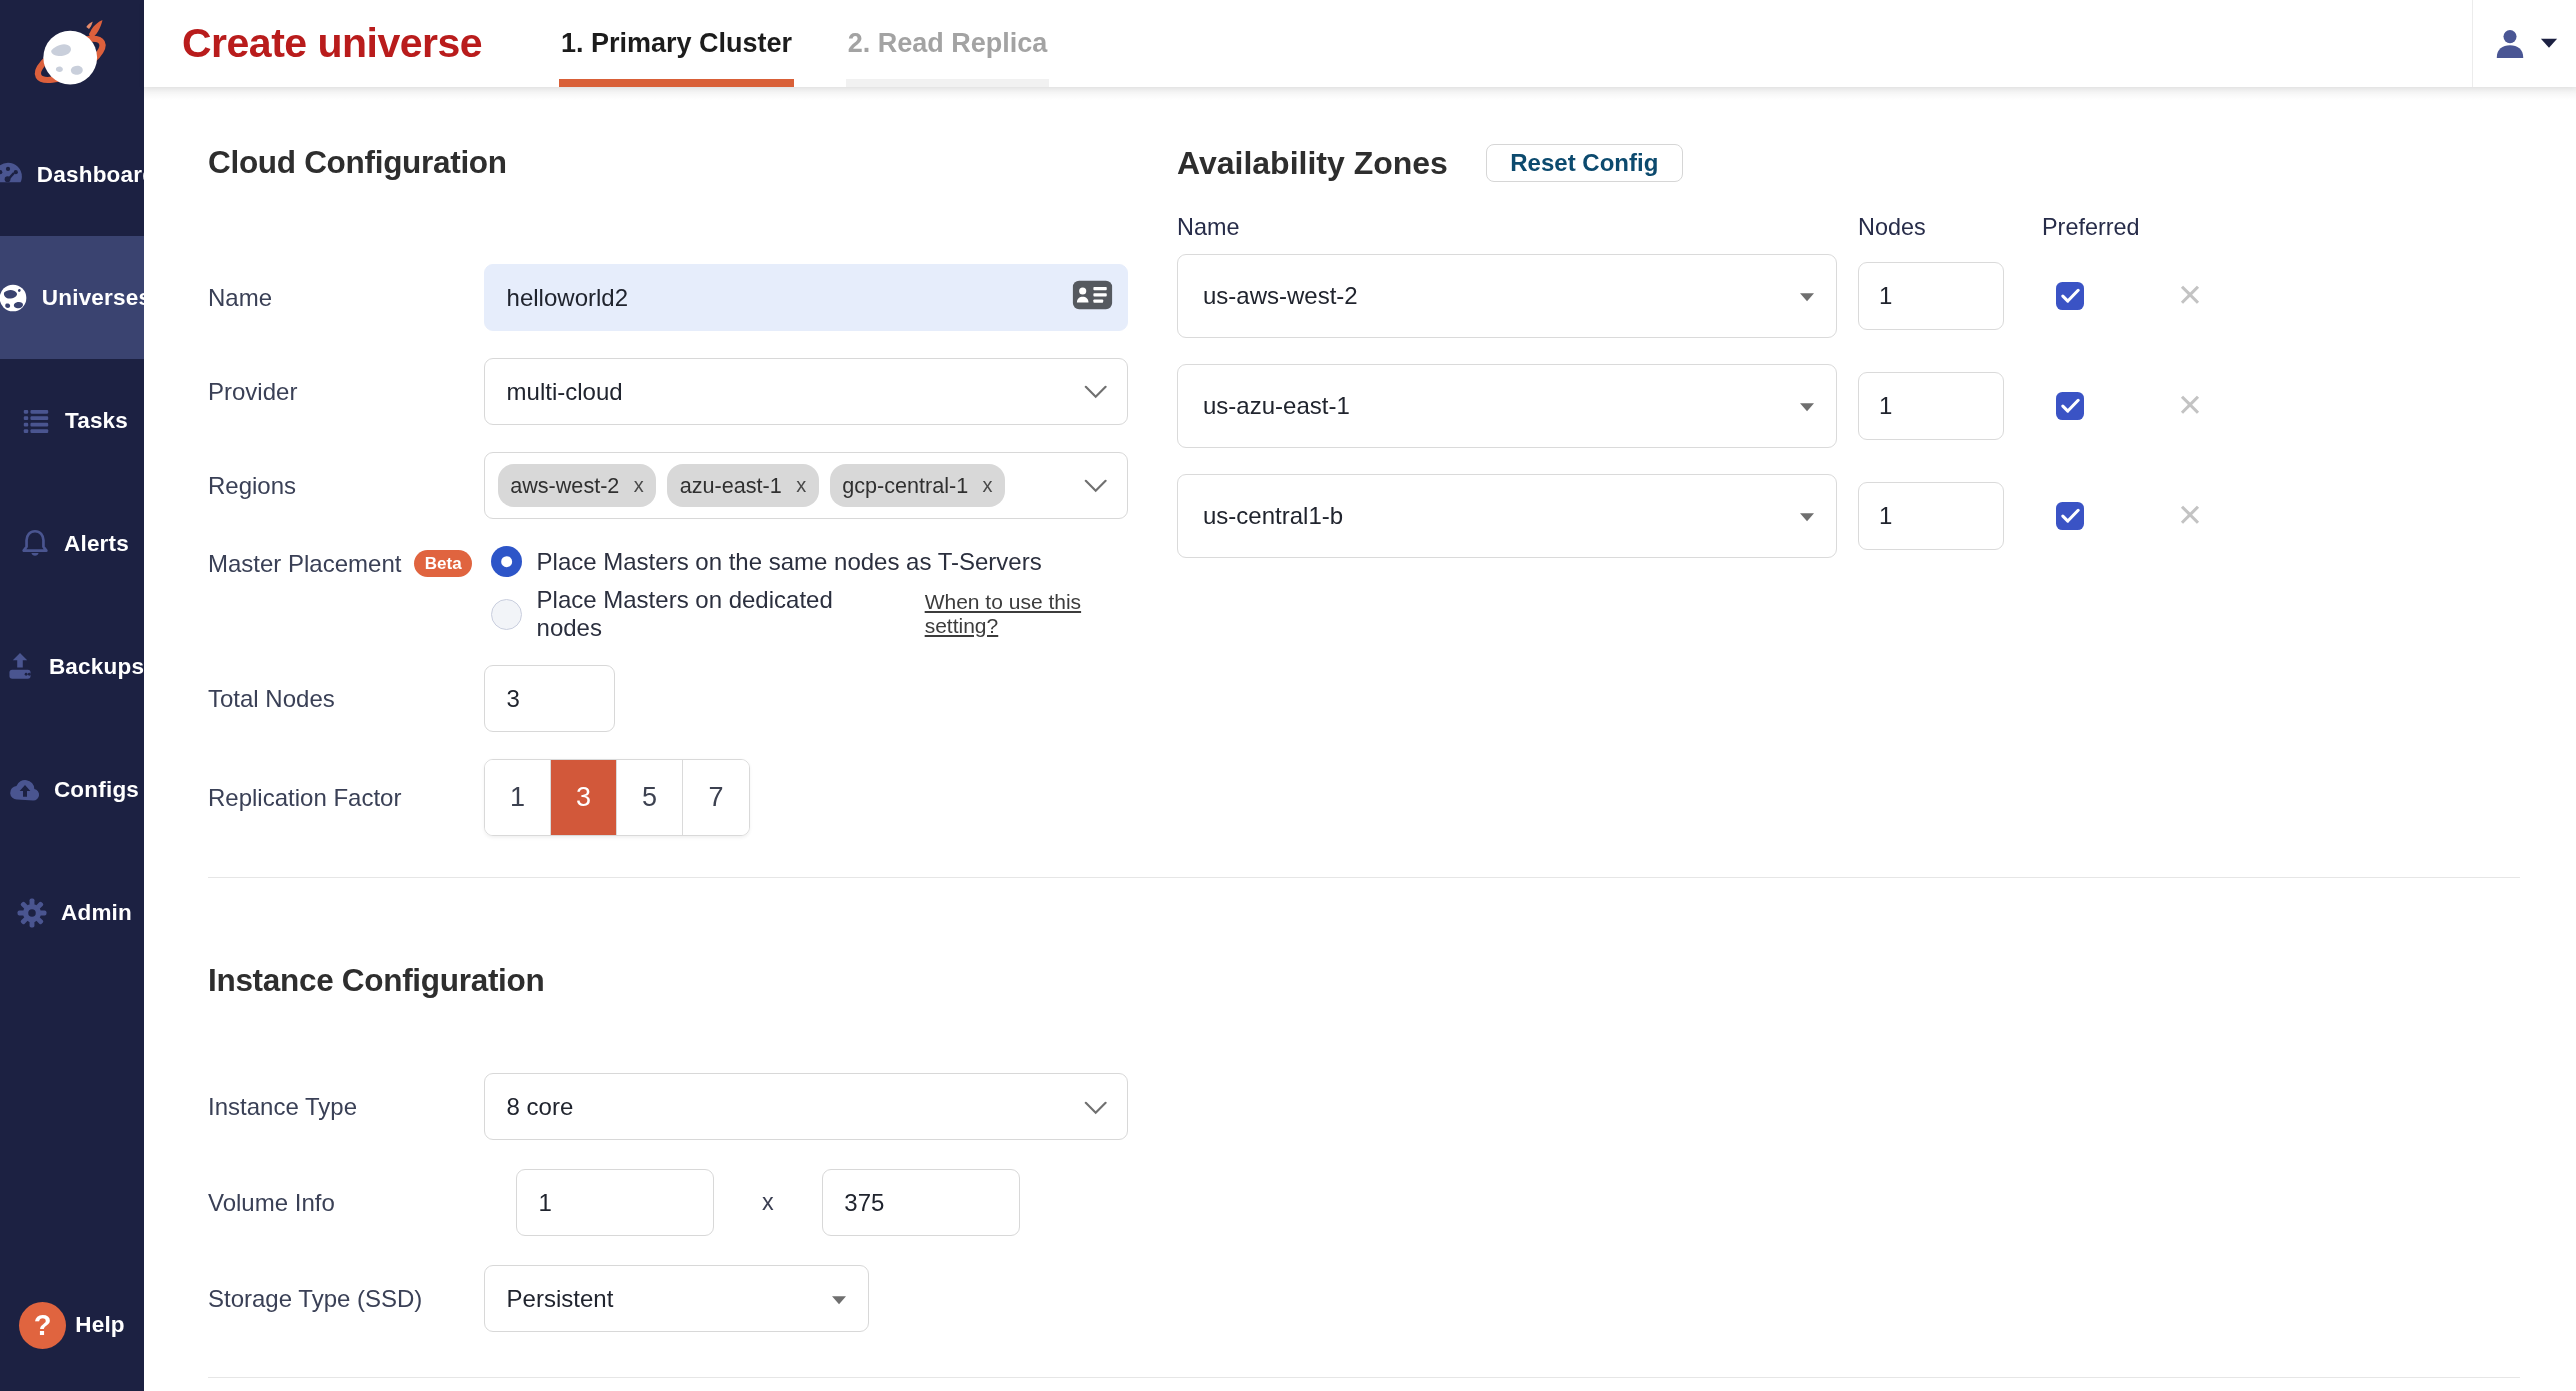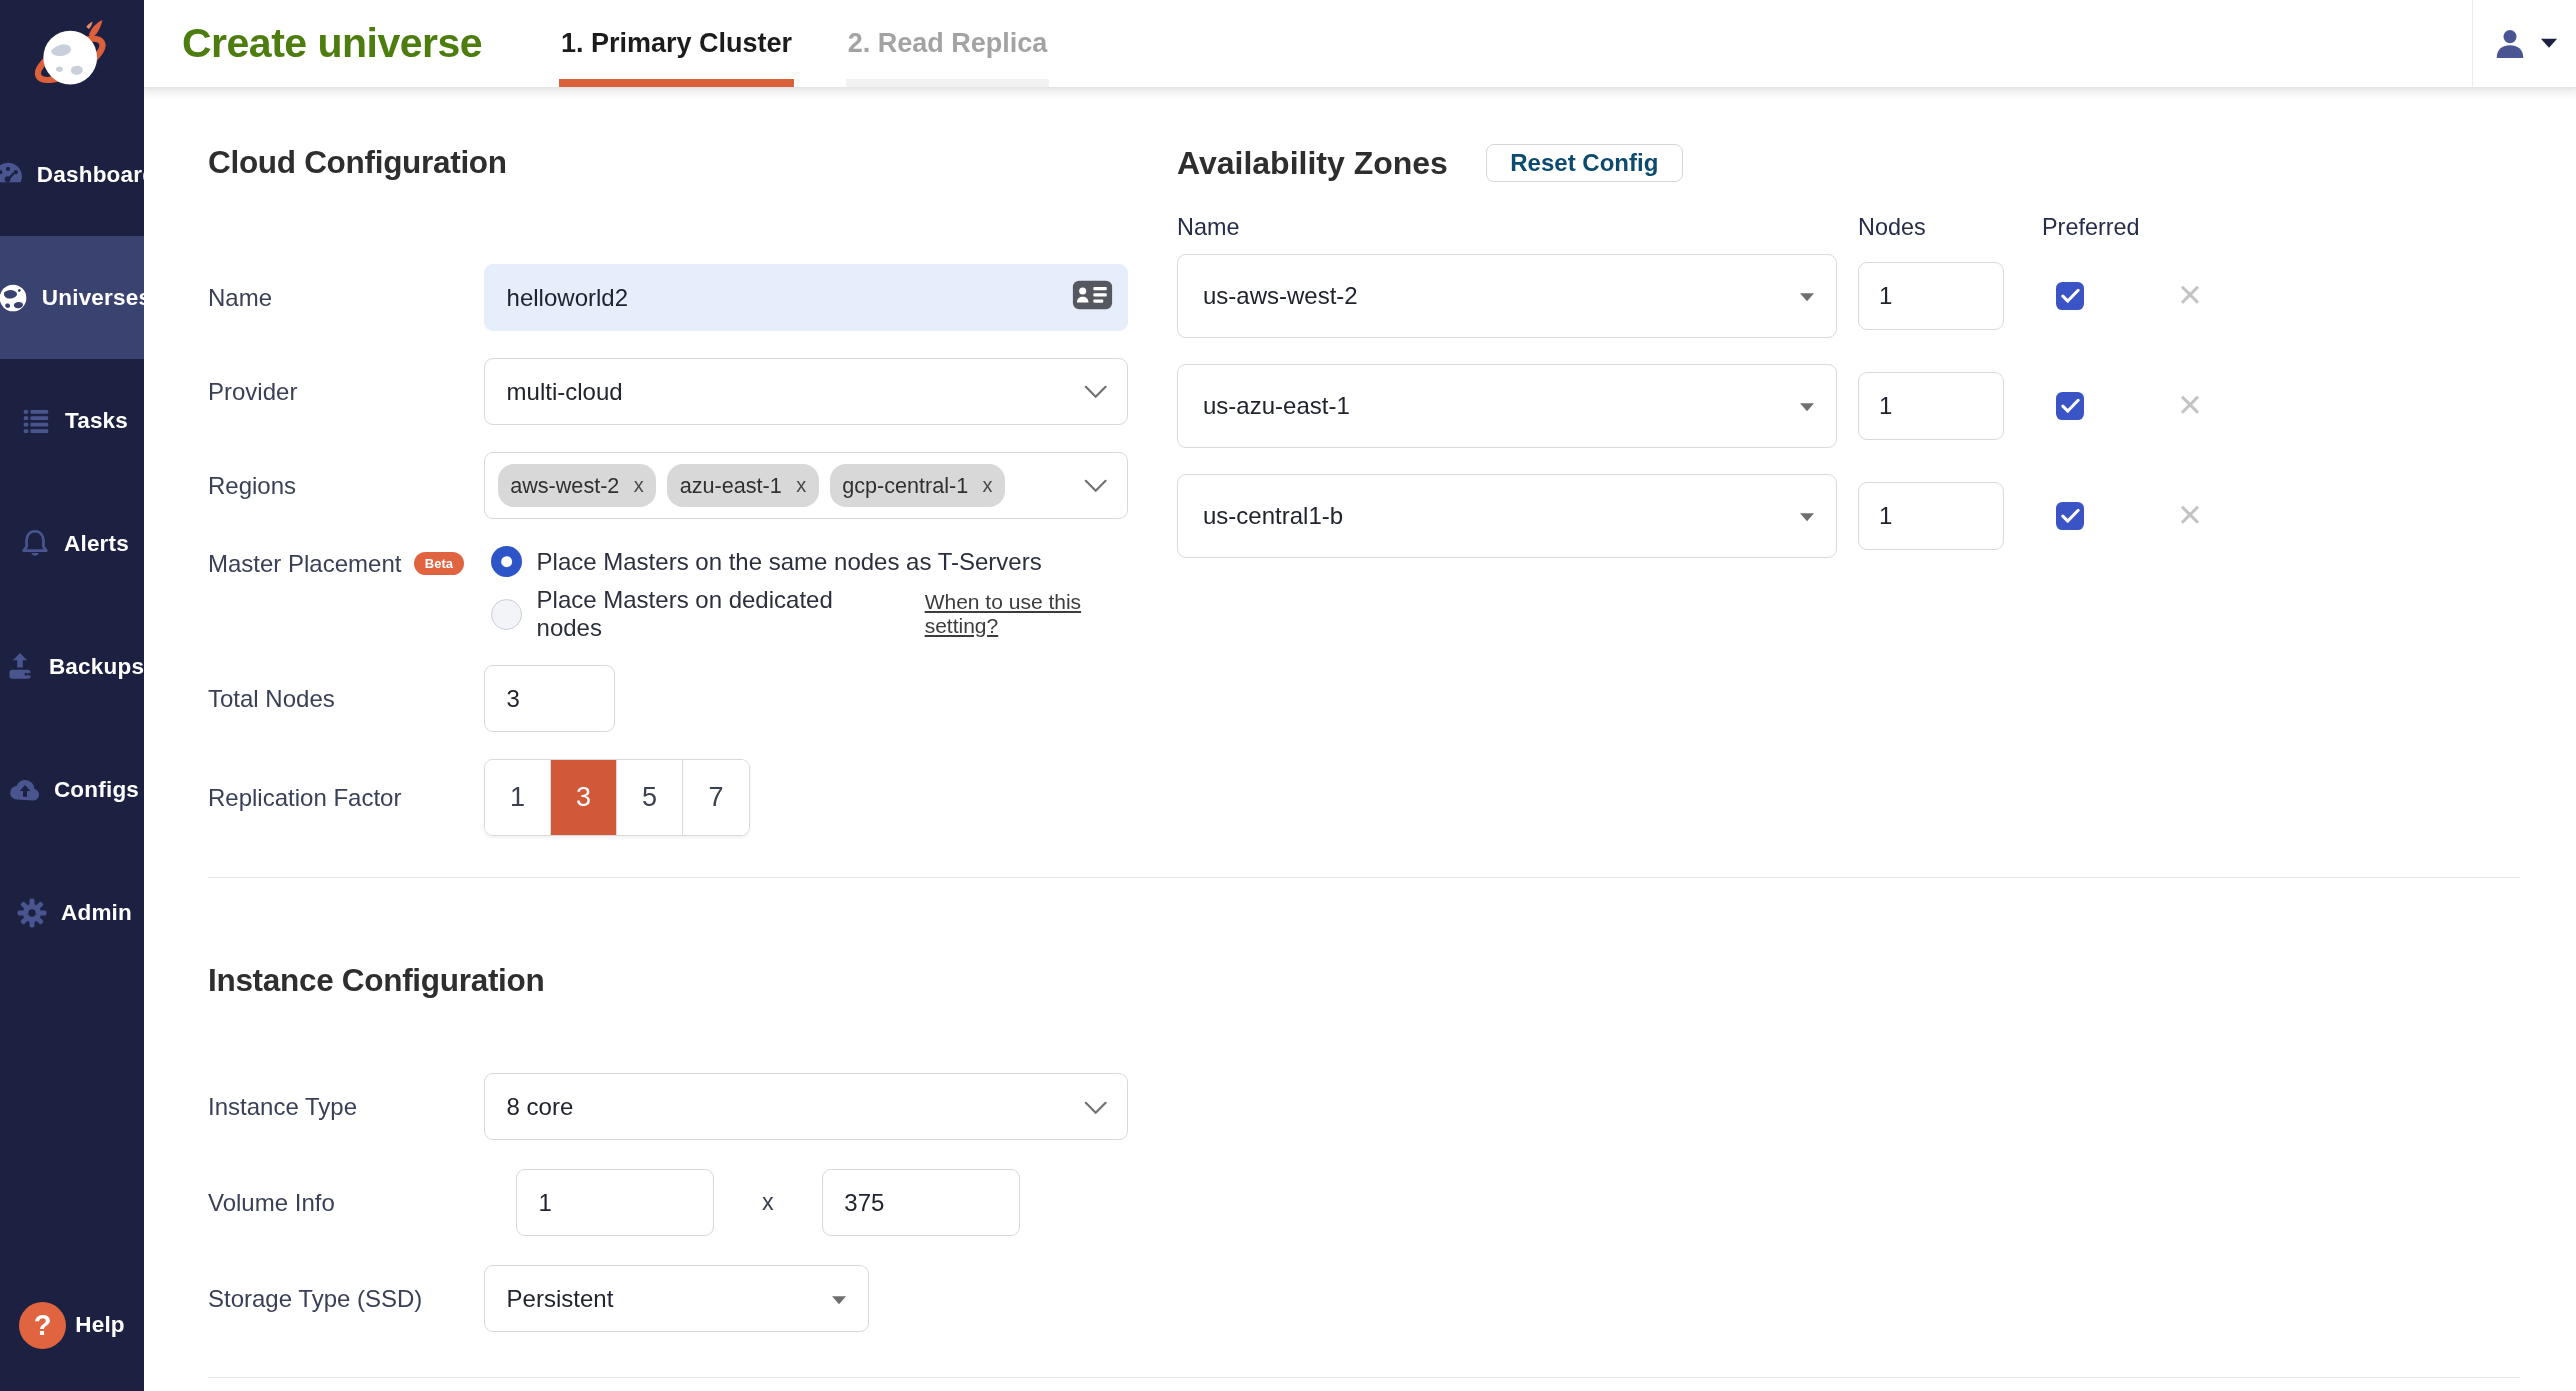--- a/index.html
+++ b/index.html
@@ -31,21 +31,21 @@
     color:#fff; font-size:29px; font-weight:700;
   }
 
   
   .main { position:absolute; left:144px; top:0; right:0; bottom:0; }
   .header {
     position:absolute; left:0; top:0; right:0; height:87px; background:#fff;
     display:flex; align-items:center; z-index:5;
     box-shadow:0 1.8px 6.3px rgba(0,0,0,0.07);
   }
-  .page-title { font-size:41px; font-weight:700; color:#4d7c0f; margin-left:38px; letter-spacing:-0.5px; }
+  .page-title { font-size:41px; font-weight:700; color:#b91c1c; margin-left:38px; letter-spacing:-0.5px; }
   .tabs { display:flex; margin-left:77px; height:87px; }
   .tab { position:relative; height:87px; display:flex; align-items:center; padding:0 1.8px; margin-right:52px; cursor:pointer; }
   .tab-label { font-size:27px; font-weight:700; color:#1c1c1c; }
   .tab.inactive .tab-label { color:#a3a3a3; }
   .tab .underline { position:absolute; left:0; right:0; bottom:0; height:8px; background:#d96038; }
   .tab.inactive .underline { background:#f1f1f1; }
   .user-box {
     margin-left:auto; height:87px; width:104px; border-left:0.9px solid #ececec;
     display:flex; align-items:center; justify-content:center; gap:10.8px; cursor:pointer;
   }
@@ -82,21 +82,21 @@
   }
   .chips { gap:10.8px; padding:0 12.6px; }
   .chip {
     background:#d8d8d8; border-radius:16px; height:43px; display:flex; align-items:center;
     padding:0 12.6px; font-size:21.6px; color:#303030; white-space:nowrap;
   }
   .chip .x { margin-left:14.4px; font-size:20px; color:#4a4a4a; cursor:pointer; }
 
   .mp-label { display:flex; align-items:center; gap:12.6px; padding-top:3.6px; }
   .beta {
-    background:#e0643f; color:#fff; font-size:13px; font-weight:700;
+    background:#e0643f; color:#fff; font-size:17px; font-weight:700;
     border-radius:14px; padding:5.4px 10.8px; line-height:1;
   }
   .radio-col { display:flex; flex-direction:column; gap:9px; padding-left:7.2px; }
   .radio-line { display:flex; align-items:center; gap:14.4px; cursor:pointer; }
   .radio { width:31px; height:31px; border-radius:50%; border:1.8px solid #c9cede; background:#f2f4f8; flex:0 0 31px; }
   .radio.checked { border:none; background:#2d55c8; position:relative; }
   .radio.checked::after { content:""; position:absolute; left:50%; top:50%; width:11.7px; height:11.7px;
     border-radius:50%; background:#fff; transform:translate(-50%,-50%); }
   .radio-text { font-size:24px; color:#2b2f3e; }
   .setting-link { margin-left:23.4px; font-size:21px; color:#3c3c3c; text-decoration:underline; cursor:pointer; }

